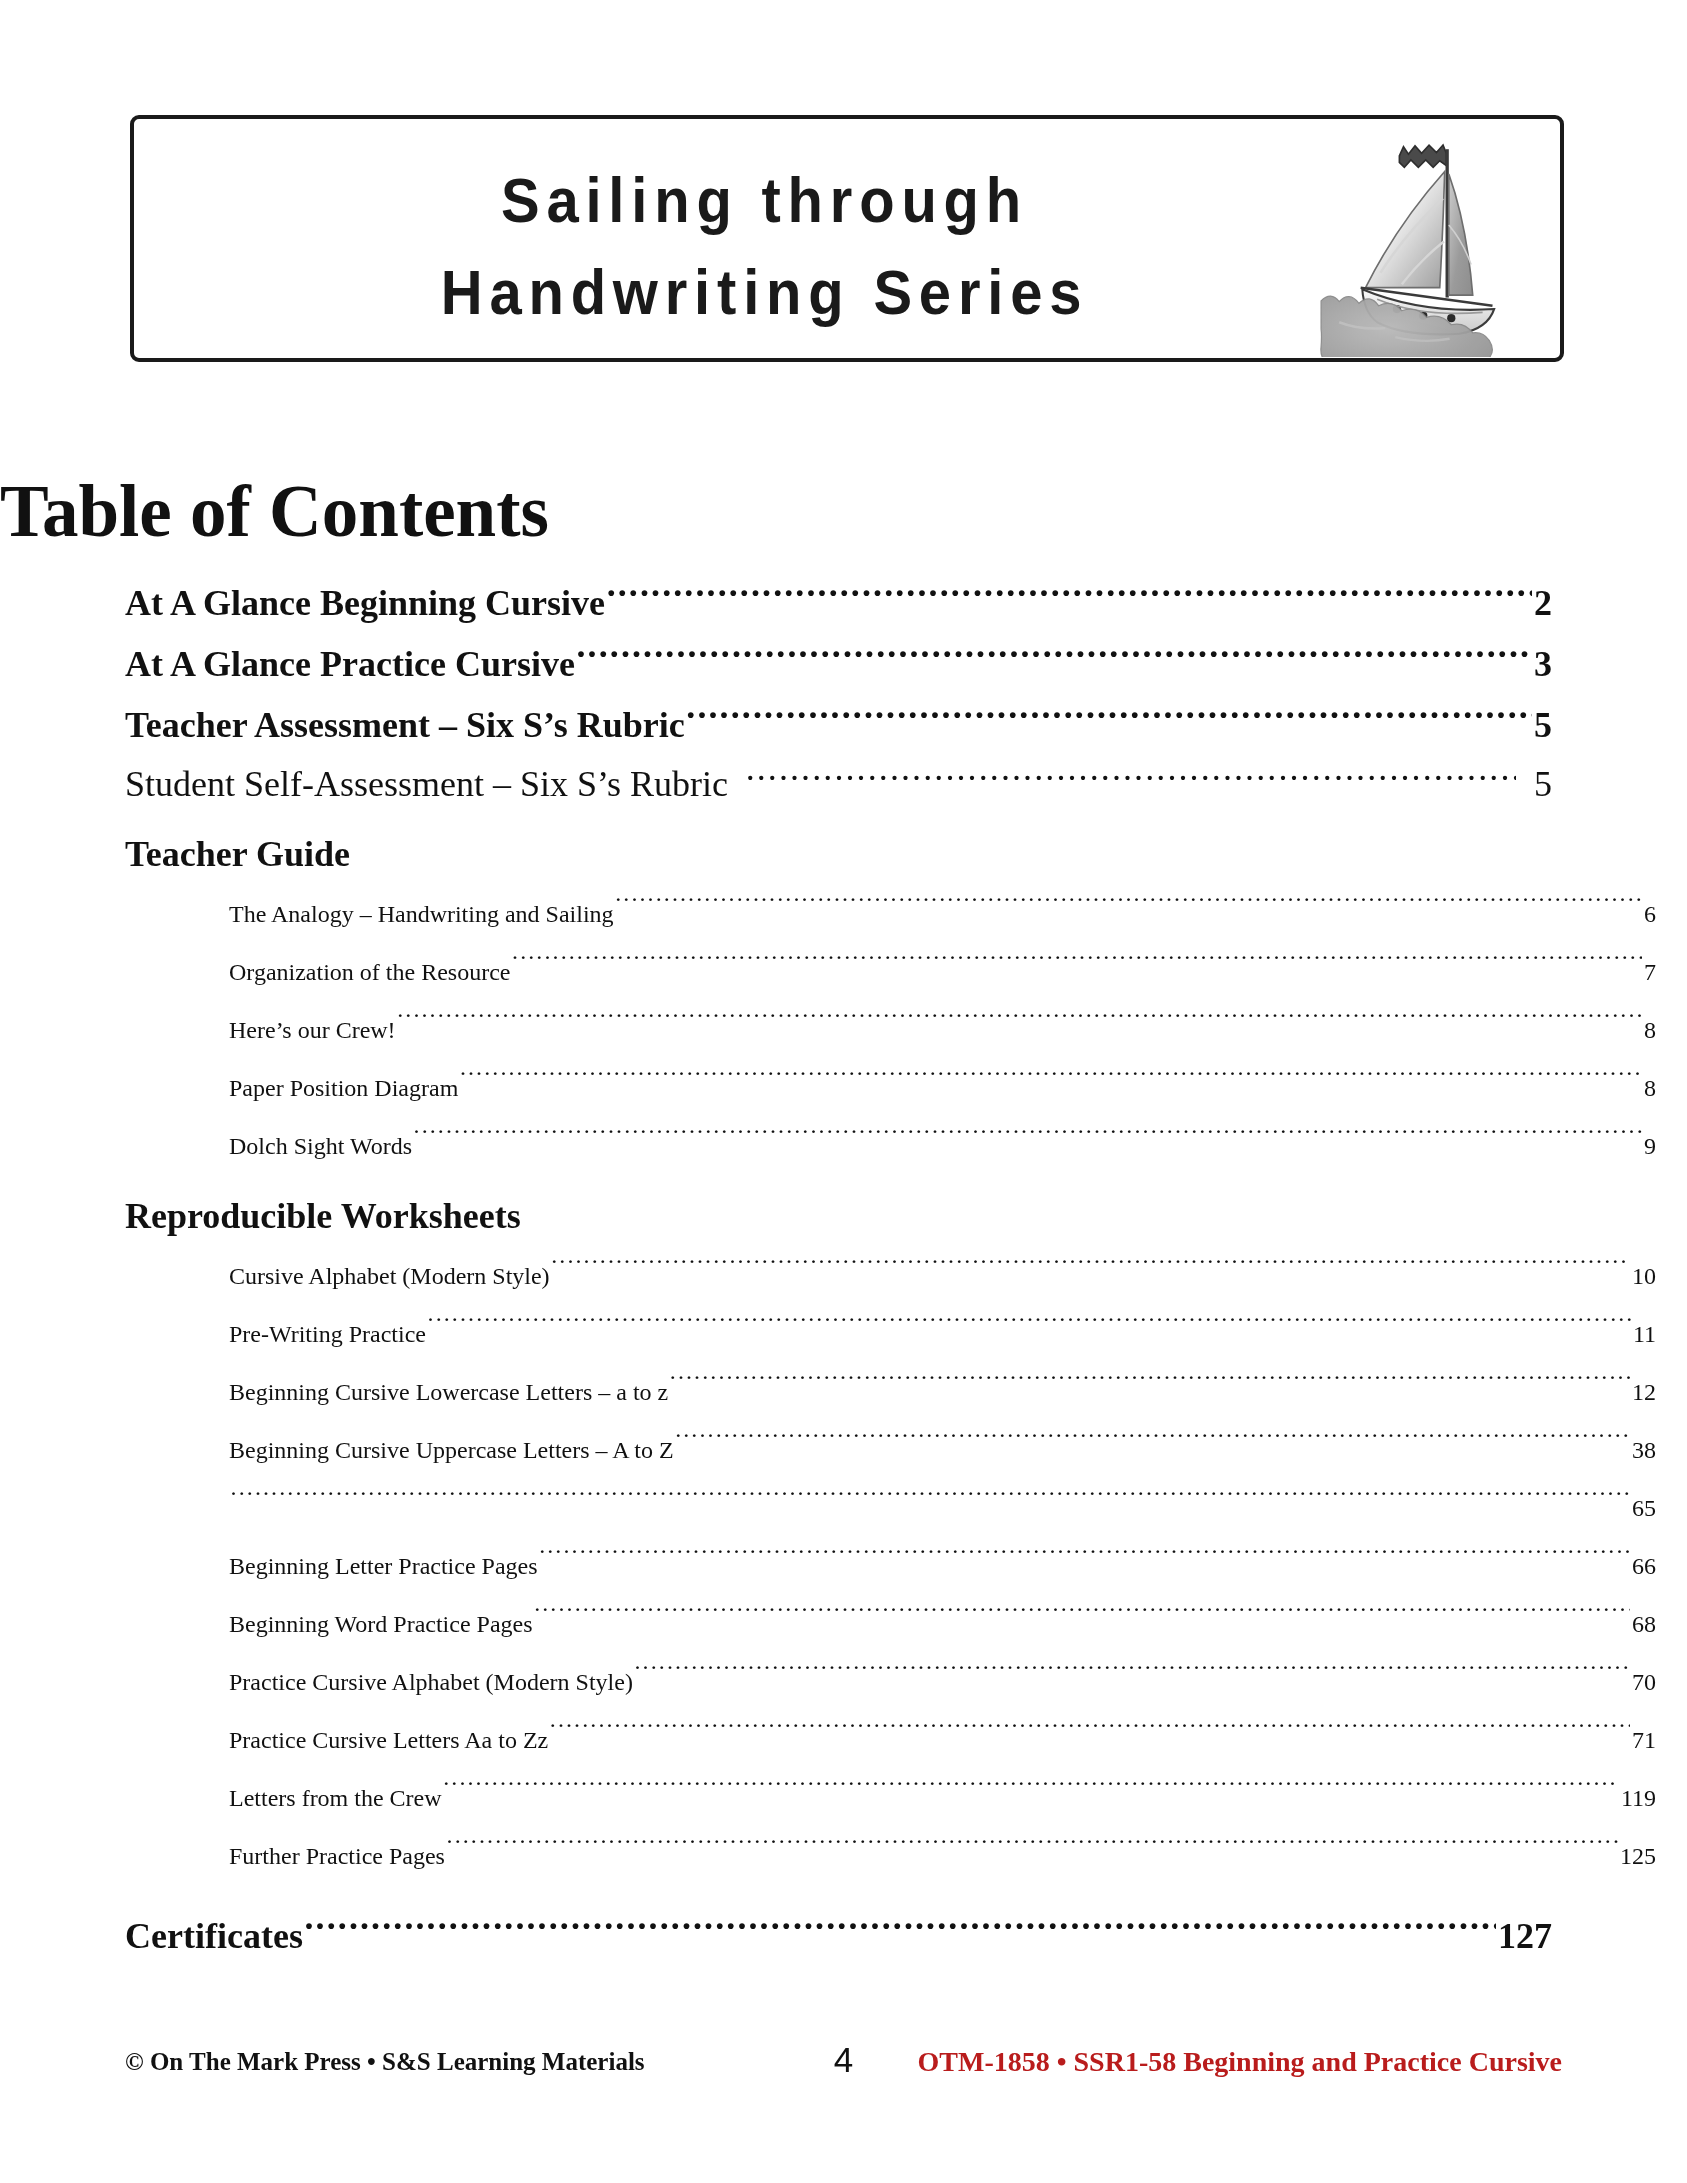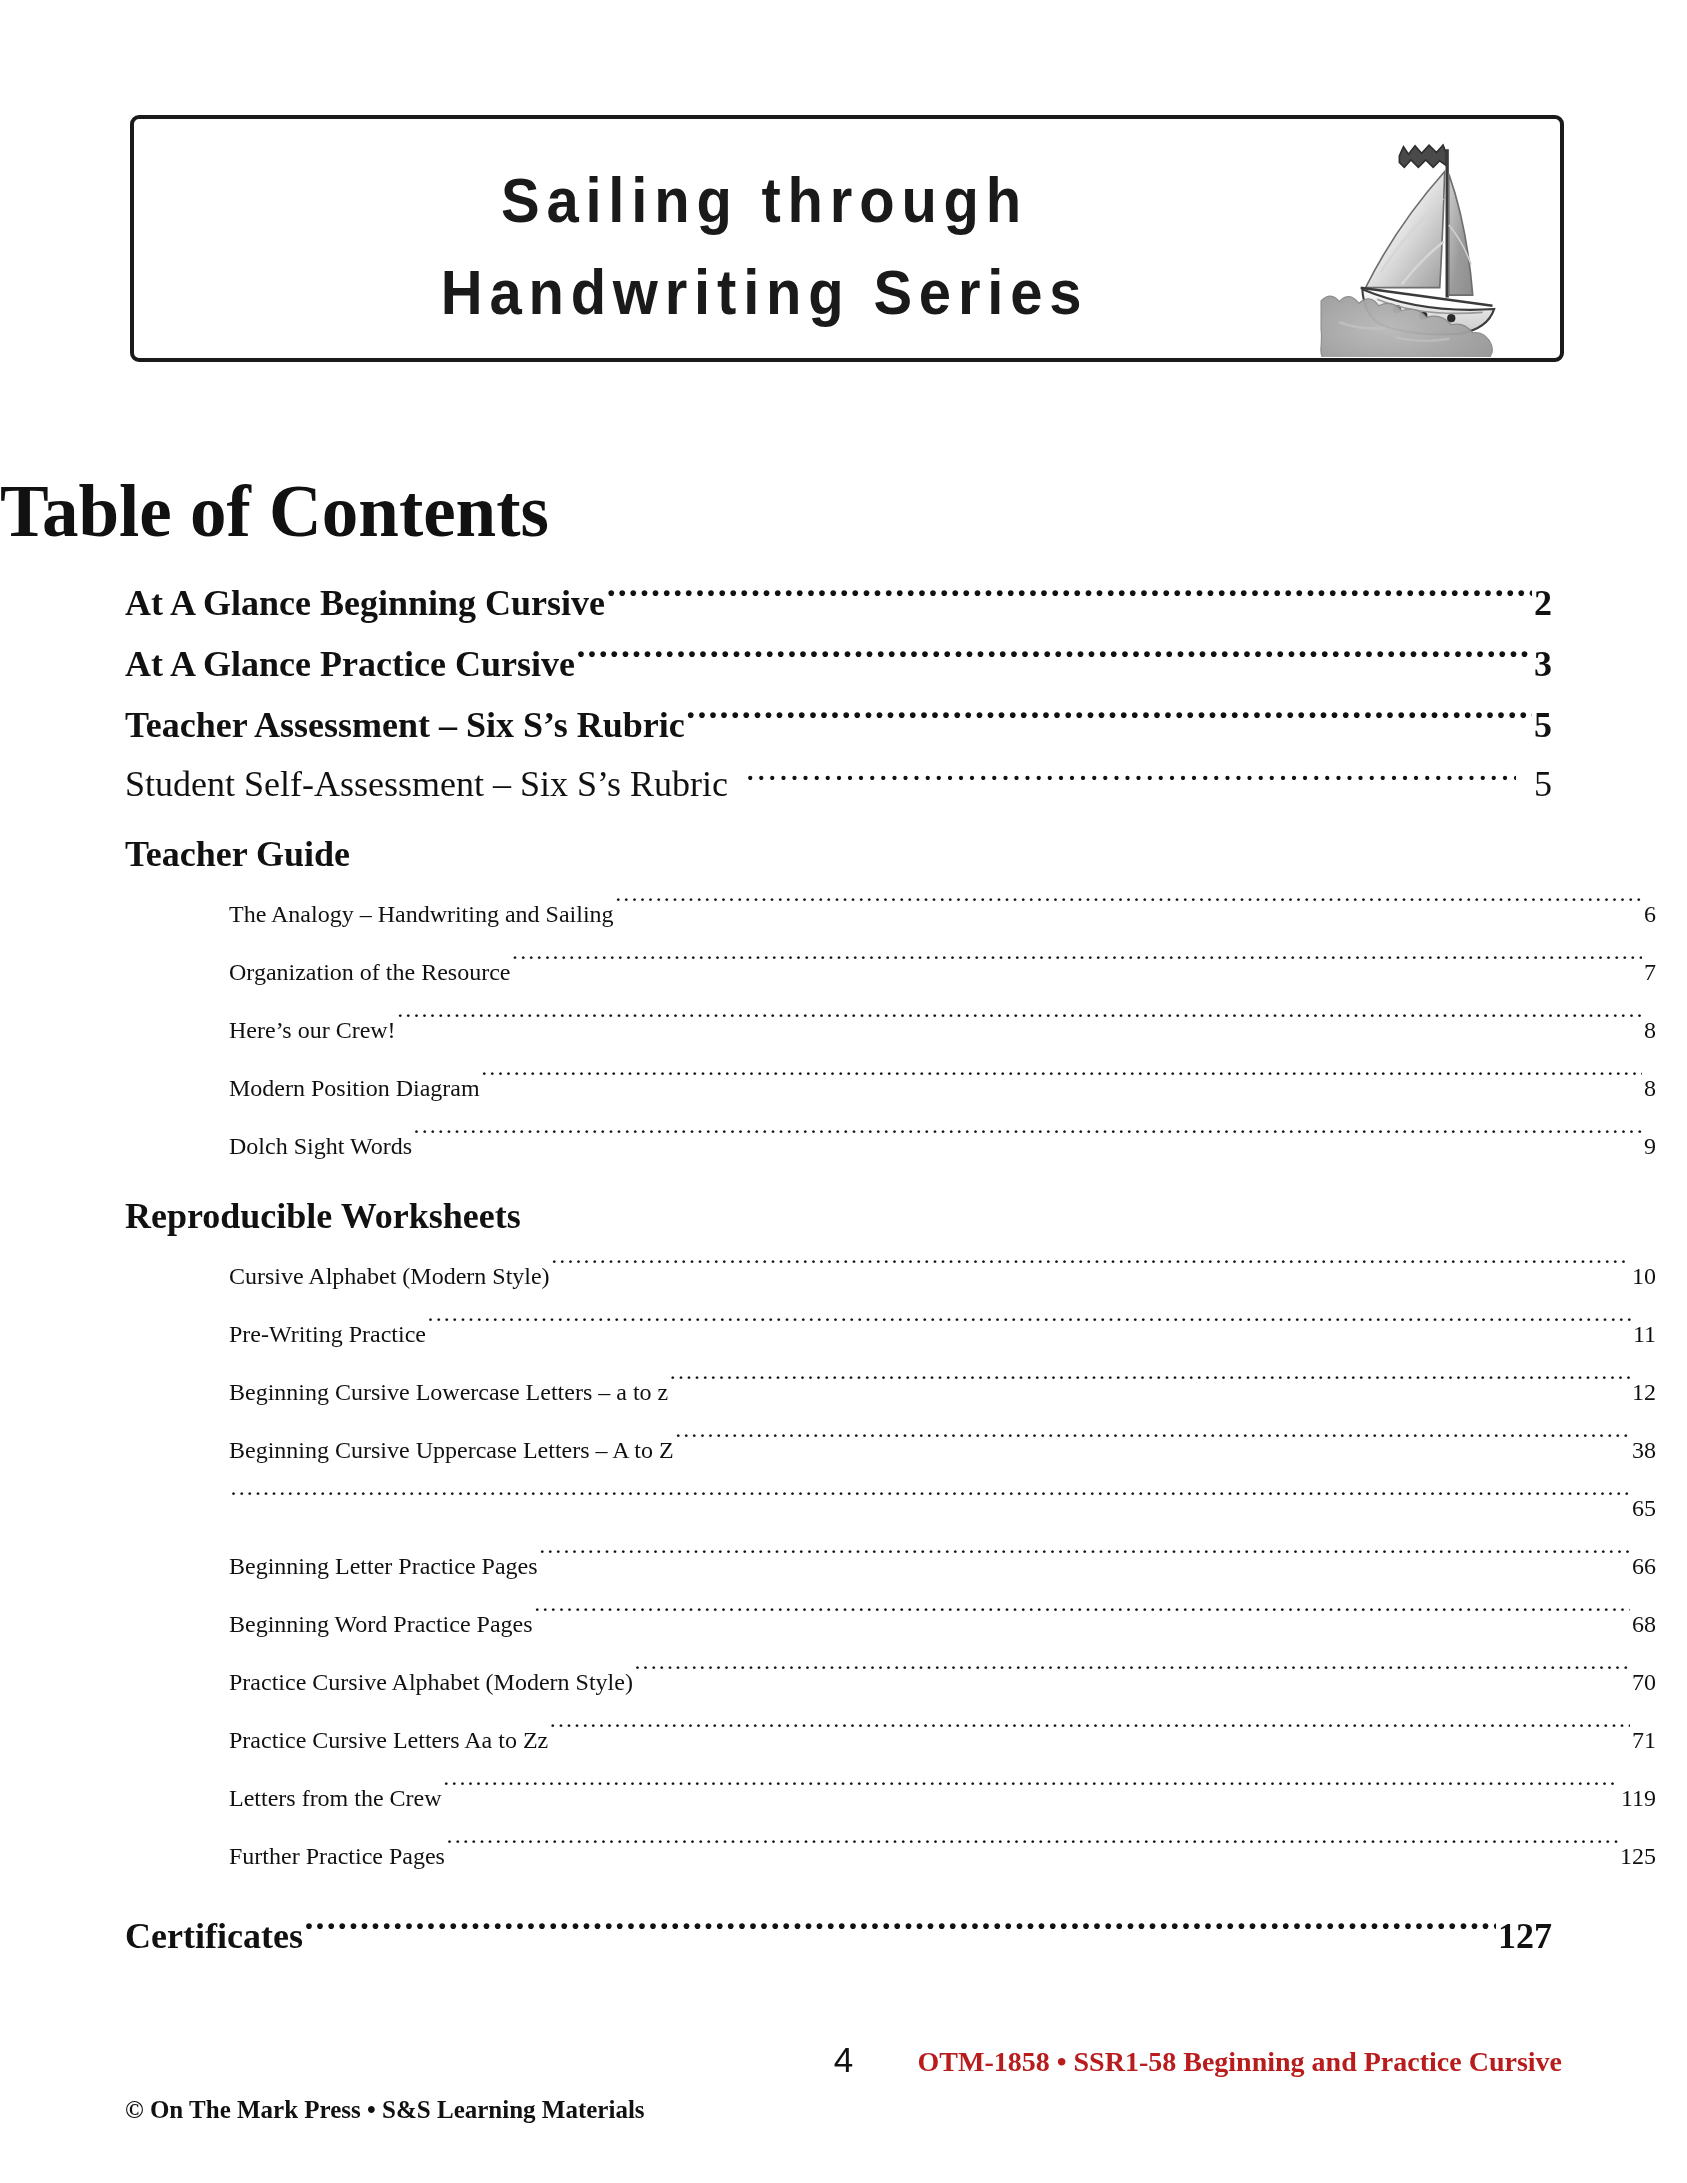--- a/index.html
+++ b/index.html
@@ -151,21 +151,20 @@
     height: 38px;
   }
   .footer-left {
     position: absolute;
     left: 0;
     top: 0;
     font-weight: bold;
     font-size: 25px;
     line-height: 33px;
     color: #111111;
-    margin-top: 48px;
   }
   .footer-center {
     position: absolute;
     left: 0;
     top: -6.6px;
     width: 1437px;
     text-align: center;
     font-family: "Liberation Sans", "DejaVu Sans", sans-serif;
     font-weight: normal;
     font-size: 35px;
@@ -281,21 +280,21 @@
         <span class="label">Organization of the Resource</span>
         <span class="leader"></span>
         <span class="pageno">7</span>
       </div>
       <div class="toc-row row-sub">
         <span class="label">Here’s our Crew!</span>
         <span class="leader"></span>
         <span class="pageno">8</span>
       </div>
       <div class="toc-row row-sub">
-        <span class="label">Modern Position Diagram</span>
+        <span class="label">Paper Position Diagram</span>
         <span class="leader"></span>
         <span class="pageno">8</span>
       </div>
       <div class="toc-row row-sub">
         <span class="label">Dolch Sight Words</span>
         <span class="leader"></span>
         <span class="pageno">9</span>
       </div>
       <div class="gap-sm"></div>
       <div class="toc-row row-headonly">

